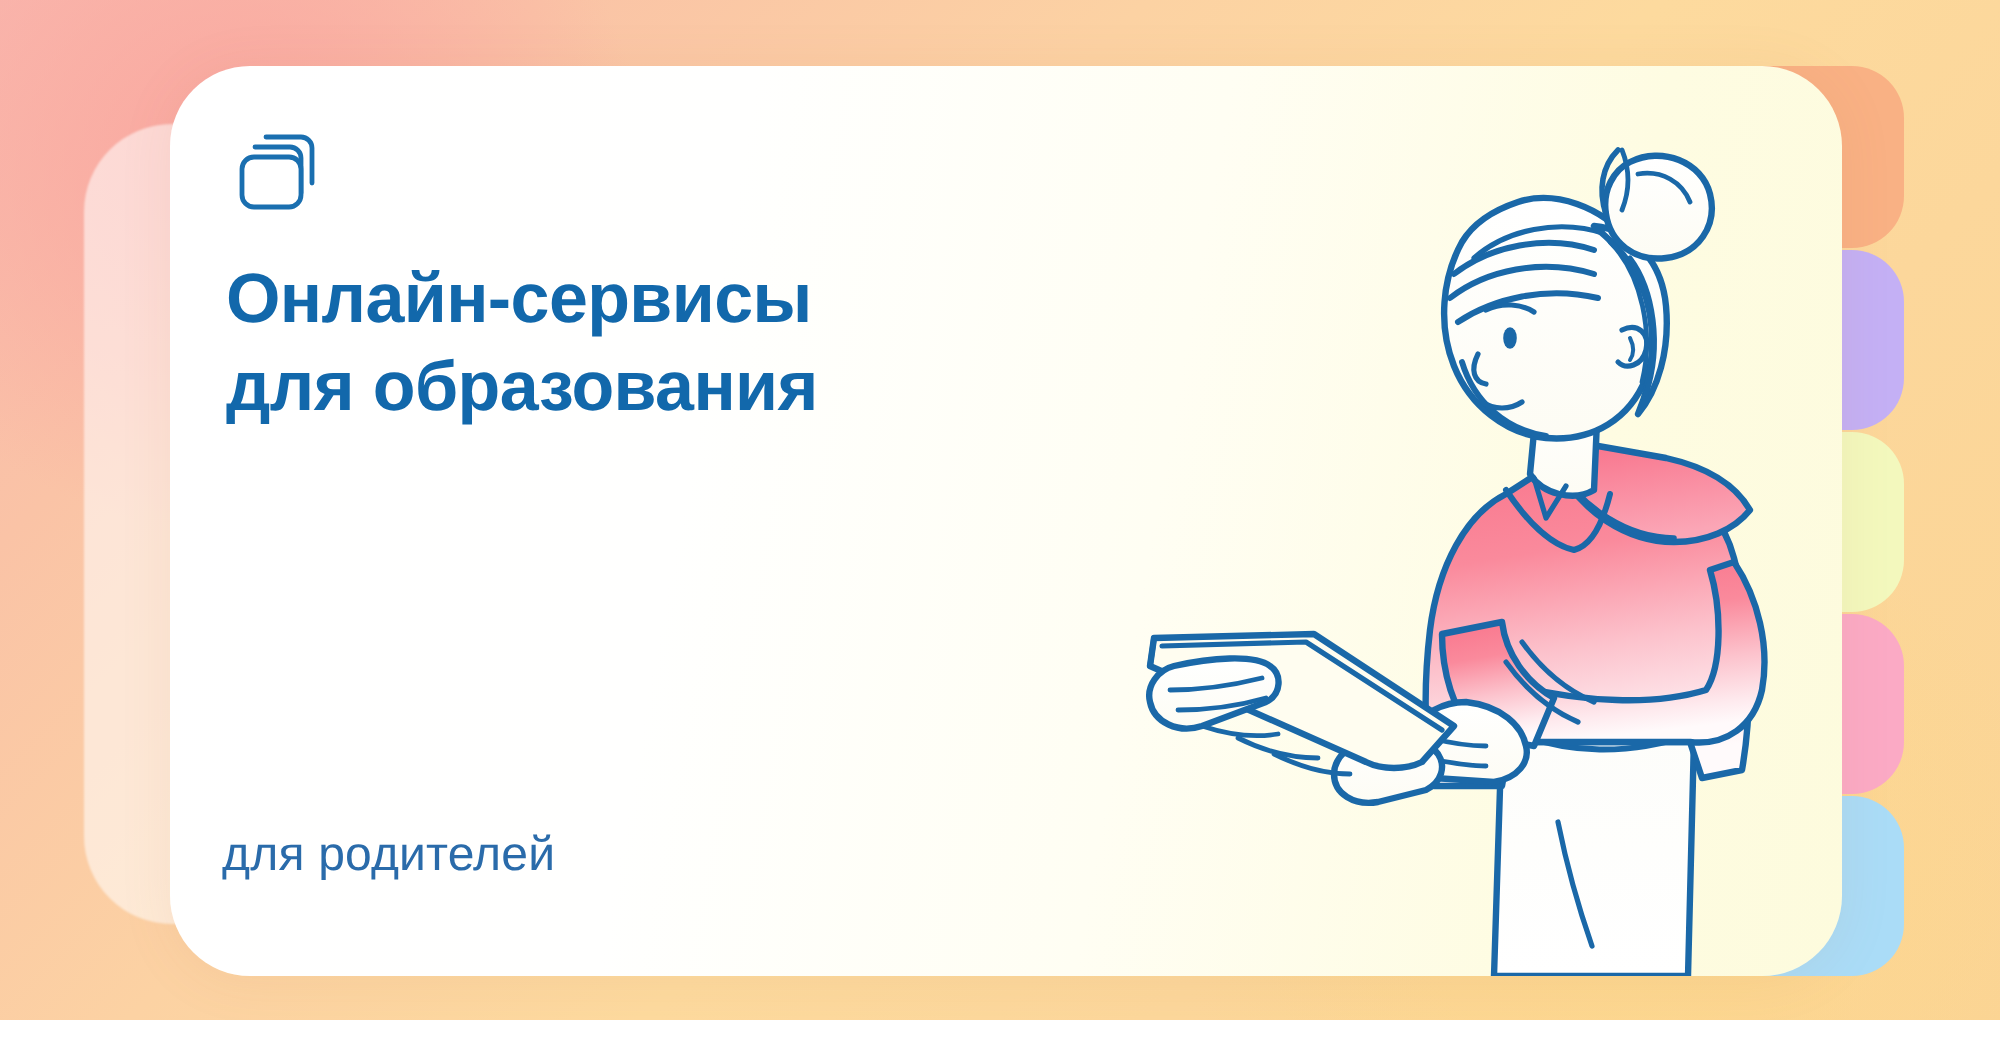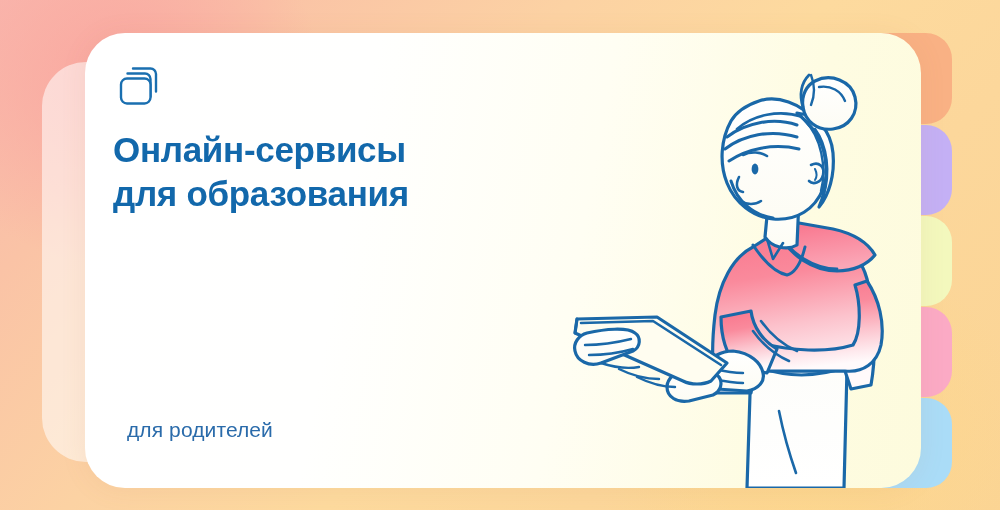--- a/index.html
+++ b/index.html
@@ -131,25 +131,24 @@
     font-size: 33px;
     font-weight: bold;
     letter-spacing: -0.4px;
     line-height: 1;
     white-space: nowrap;
   }
   .logo-gos { color: #0d4cd3; }
   .logo-uslugi { color: #e4322b; }
   .logo-sub {
     margin-top: 9px;
-    font-size: 21px;
+    font-size: 24px;
     color: #2a6baa;
     letter-spacing: 0.1px;
     line-height: 1;
-    margin-left: 16px;
   }
 
   
   .illustration {
     position: absolute;
     left: 430px;
     top: 0;
     width: 406px;
     height: 455px;
   }

